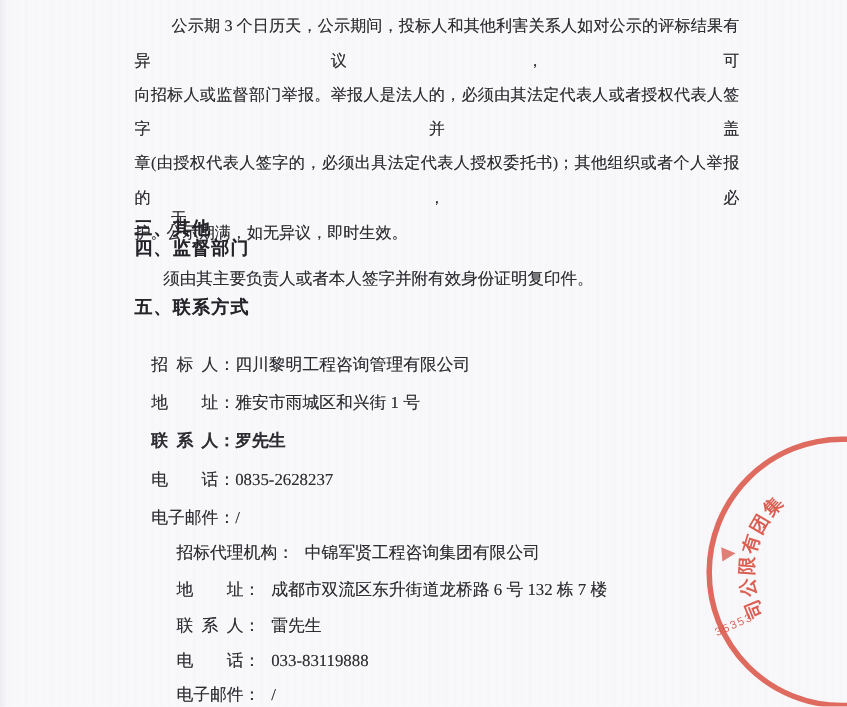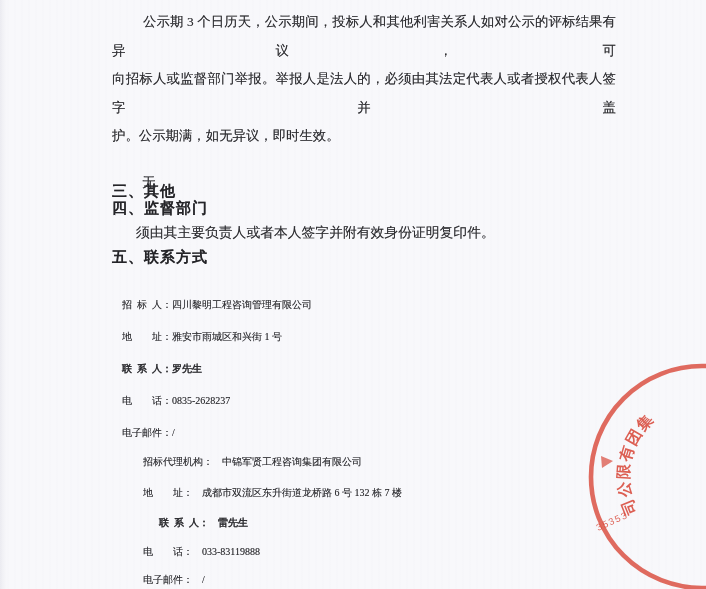--- a/index.html
+++ b/index.html
@@ -36,37 +36,38 @@
     color:#242428;
     text-shadow:0 0 .5px rgba(36,36,40,.5);
     letter-spacing:1px;
   }
   .bodyline{
     font-size:13.8px;line-height:18px;color:#2e2e32;
     text-shadow:0 0 .5px rgba(46,46,50,.5);
   }
   
   .crow{
-    font-size:10px;line-height:18px;color:#2e2e32;
+    font-size:14px;line-height:18px;color:#2e2e32;
     text-shadow:0 0 .5px rgba(46,46,50,.5);
     white-space:pre;
   }
   .crow .c-label{display:inline-block;white-space:pre;}
   .agency-val{margin-left:9px;}
   
   .seal-svg{position:absolute;left:555px;top:355px;}
 </style>
 </head>
 <body>
 
 <div class="page">
 
   <div class="abs para">
     <div class="pline first">公示期 3 个日历天，公示期间，投标人和其他利害关系人如对公示的评标结果有异议，可</div>
     <div class="pline">向招标人或监督部门举报。举报人是法人的，必须由其法定代表人或者授权代表人签字并盖</div>
+    <div class="pline">章(由授权代表人签字的，必须出具法定代表人授权委托书)；其他组织或者个人举报的，必</div>
     <div class="pline last">护。公示期满，如无异议，即时生效。</div>
   </div>
 
   <div class="abs heading" style="top:150px;margin-top:32px;">三、其他</div>
   <div class="abs bodyline" style="left:142px;top:174px;">无</div>
 
   <div class="abs heading" style="top:199px;">四、监督部门</div>
   <div class="abs bodyline" style="left:136px;top:224px;">须由其主要负责人或者本人签字并附有效身份证明复印件。</div>
 
   <div class="abs heading" style="top:248px;">五、联系方式</div>
@@ -86,21 +87,21 @@
   <div class="abs crow" style="left:112px;top:406px;">
     <span class="c-label">电子邮件：</span><span class="c-val">/</span>
   </div>
 
   <div class="abs crow" style="left:133px;top:435px;">
     <span class="c-label">招标代理机构：</span><span class="c-val agency-val">中锦军贤工程咨询集团有限公司</span>
   </div>
   <div class="abs crow" style="left:133px;top:466px;">
     <span class="c-label">地　　址：</span><span class="c-val agency-val">成都市双流区东升街道龙桥路 6 号 132 栋 7 楼</span>
   </div>
-  <div class="abs crow" style="left:149px;top:496px;font-weight:bold;">
+  <div class="abs crow" style="left:133px;top:496px;">
     <span class="c-label">联  系  人：</span><span class="c-val agency-val">雷先生</span>
   </div>
   <div class="abs crow" style="left:133px;top:525px;">
     <span class="c-label">电　　话：</span><span class="c-val agency-val">033-83119888</span>
   </div>
   <div class="abs crow" style="left:133px;top:553px;">
     <span class="c-label">电子邮件：</span><span class="c-val agency-val">/</span>
   </div>
 
   <svg class="seal-svg" width="151" height="234" viewBox="555 355 151 234">

